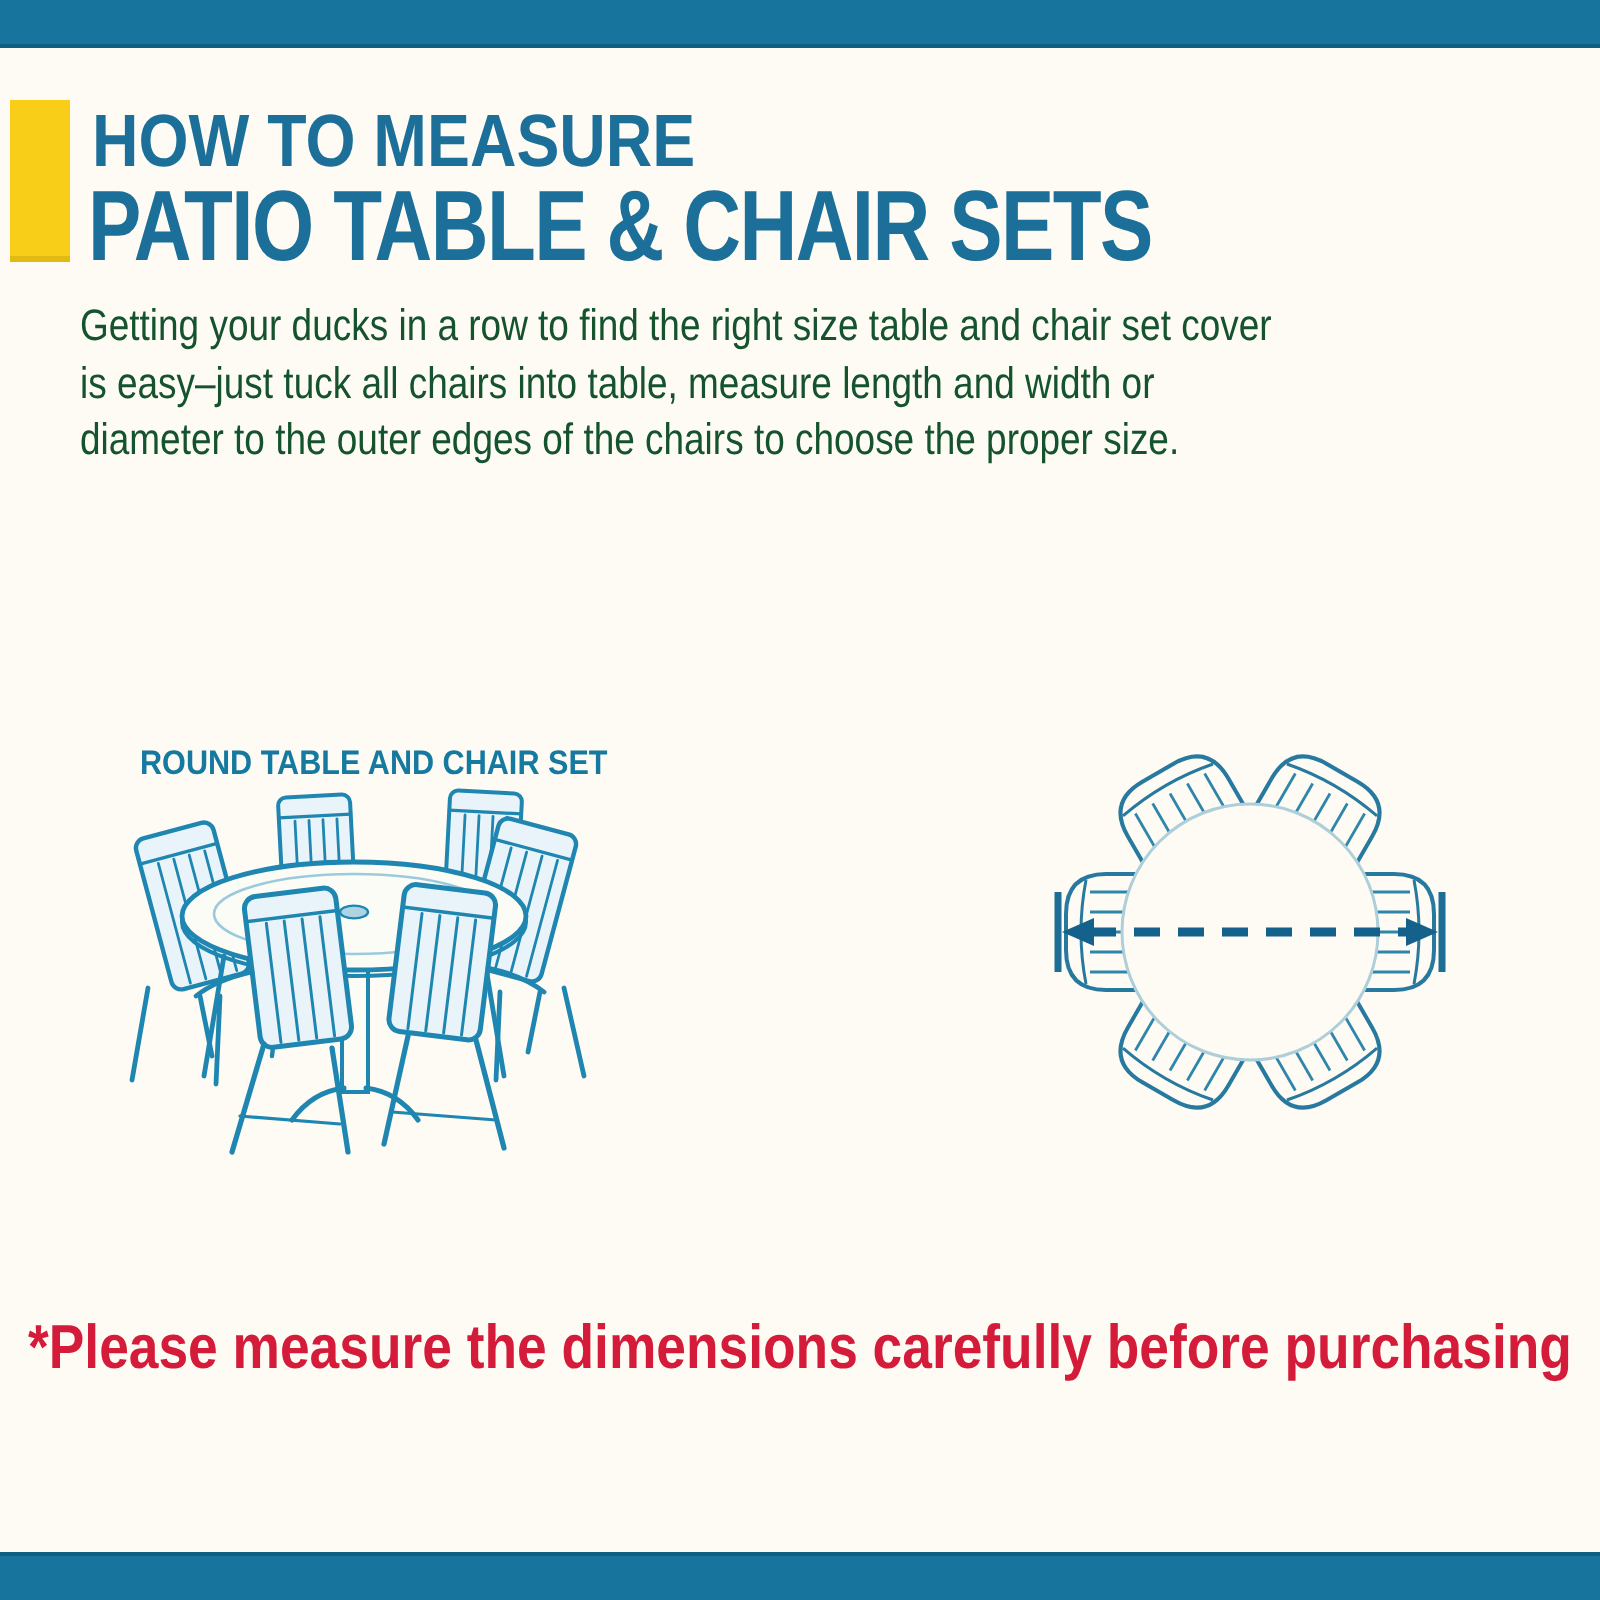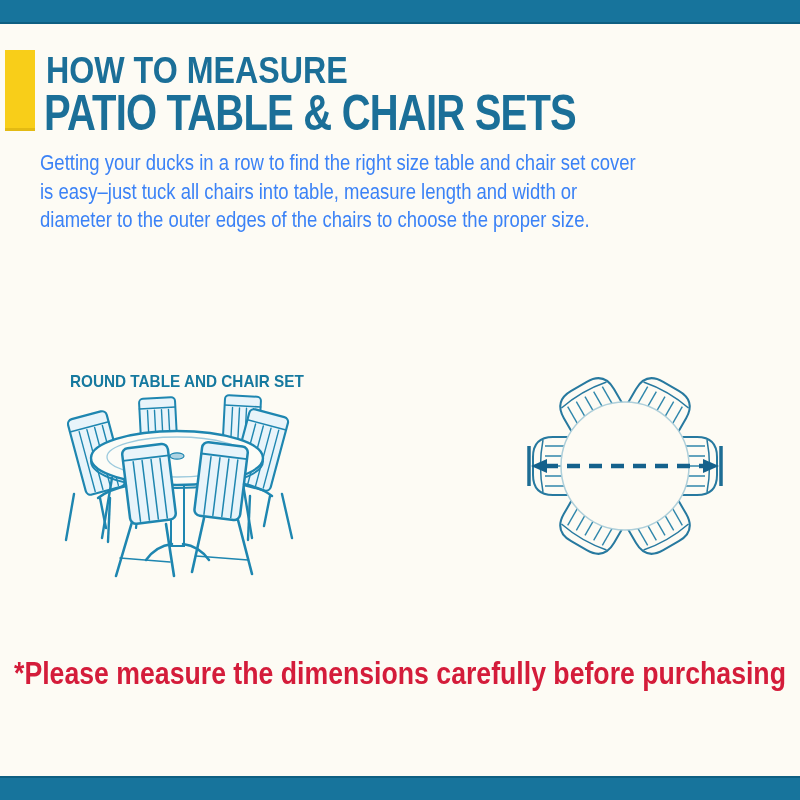--- a/index.html
+++ b/index.html
@@ -26,21 +26,21 @@
     font-size: 37px; font-weight: bold; color: #1b6f98;
     white-space: nowrap; line-height: 1;
     transform: scaleX(0.87); transform-origin: left top;
   }
   .title {
     position: absolute; left: 44px; top: 88px;
     font-size: 50px; font-weight: bold; color: #1b6f98;
     white-space: nowrap; line-height: 1; letter-spacing: -1px;
     transform: scaleX(0.80); transform-origin: left top;
   }
-  .desc { position: absolute; left: 40px; top: 149px; color: #3b82f6; }
+  .desc { position: absolute; left: 40px; top: 149px; color: #14532d; }
   .desc .line {
     font-size: 22px; line-height: 28.5px; white-space: nowrap;
     transform: scaleX(0.84); transform-origin: left top;
   }
 
   .set-label {
     position: absolute; left: 70px; top: 372px;
     font-size: 17px; font-weight: bold; color: #16799f;
     white-space: nowrap;
     transform: scaleX(0.90); transform-origin: left top;

